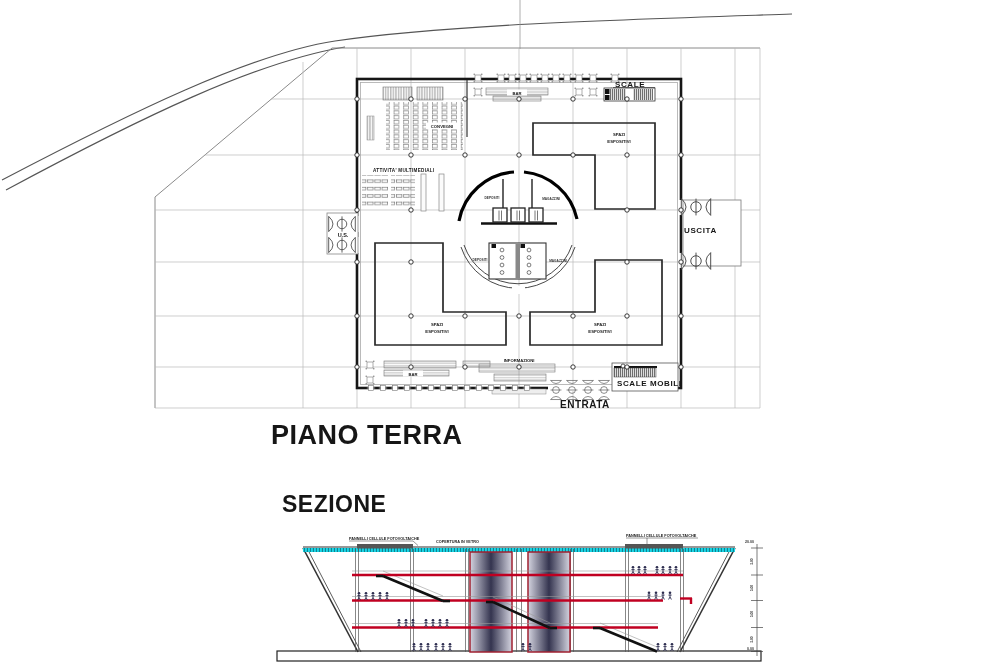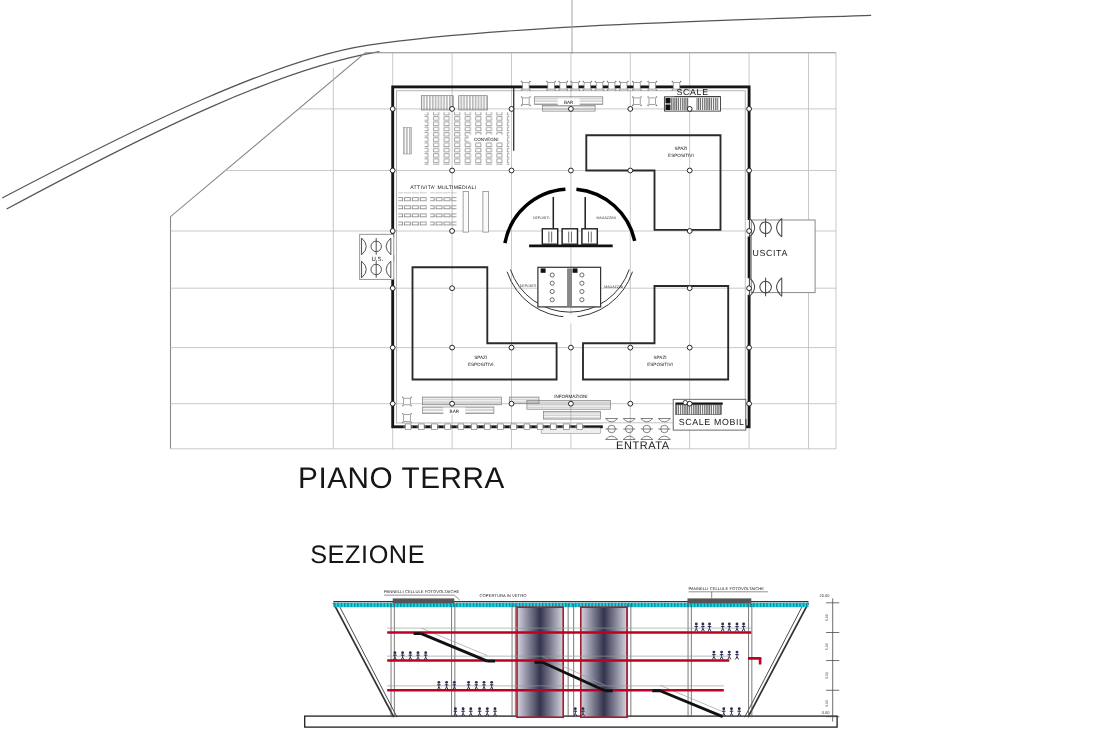--- a/index.html
+++ b/index.html
@@ -1,16 +1,16 @@
 <!DOCTYPE html>
 <html><head>
 <meta charset="utf-8">
 <style>
   html,body{margin:0;padding:0;background:#fff;}
-  #stage{position:relative;width:1000px;height:666px;background:#ffffff;overflow:hidden;}
+  #stage{position:relative;width:1000px;height:666px;background:#ffffff;overflow:hidden;font-weight:bold;}
   svg{display:block;}
   text{font-family:"Liberation Sans", sans-serif; fill:#161616;}
   .title{font-size:27px; letter-spacing:0.5px;}
   .title2{font-size:23px; letter-spacing:0.5px;}
   .t32{font-size:3.2px; fill:#333;}
   .t36{font-size:3.6px; fill:#333;}
   .t38{font-size:3.8px; fill:#222;}
   .t42{font-size:4.2px;}
   .t46{font-size:4.6px; letter-spacing:0.3px;}
   .t55{font-size:5.5px;}

